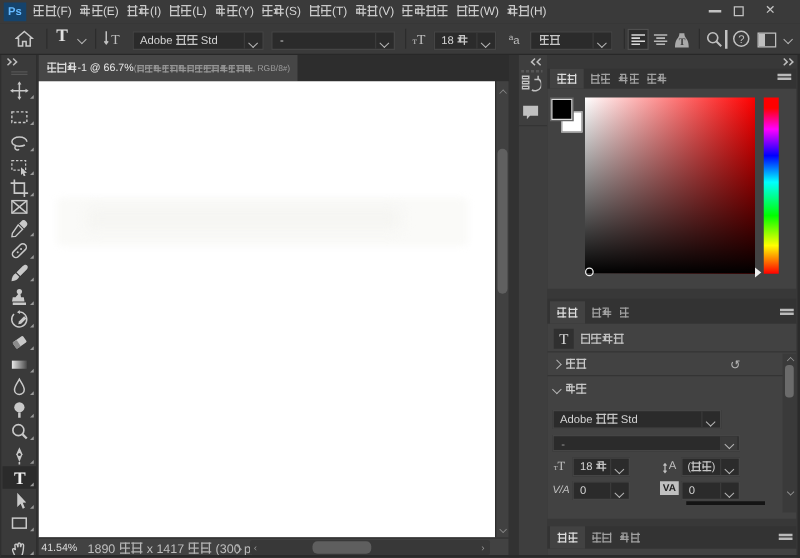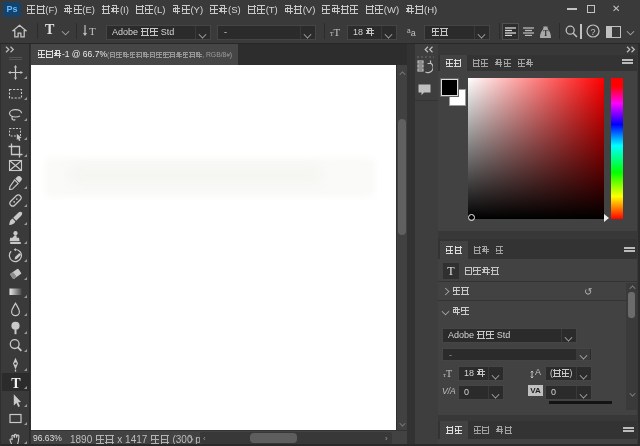--- a/index.html
+++ b/index.html
@@ -248,21 +248,21 @@
 <div class="abs" style="left:31px;top:65px;width:364.5px;height:365px;background:#fff"></div>
 <div class="abs" id="faint" style="left:45px;top:158px;width:330px;height:39px;background:#fafaf8;border-radius:5px;filter:blur(3px)"></div>
 <div class="abs" style="left:70px;top:166px;width:250px;height:18px;background:#f5f5f2;border-radius:4px;filter:blur(5px)"></div>
 
 <div class="abs" style="left:395.5px;top:65px;width:11.5px;height:365px;background:#414141;border-left:1.5px solid #2e2e2e;box-sizing:border-box"></div>
 <div class="abs" style="left:398px;top:119px;width:8px;height:116px;background:#606060;border-radius:4px"></div>
 <span class="abs dn" style="left:398.5px;top:71px;color:#8d8d8d;transform:rotate(135deg) scale(.6)"></span>
 <span class="abs dn" style="left:398.5px;top:420px;color:#8d8d8d;transform:rotate(-45deg) scale(.6)"></span>
 
 <div class="abs" style="left:31px;top:430px;width:376px;height:16px;background:#424242;border-top:1px solid #333;box-sizing:border-box"></div>
-<div class="abs" style="left:33px;top:432.5px;color:#dedede;font-size:8.5px">96.63%</div>
+<div class="abs" style="left:33px;top:432.5px;color:#dedede;font-size:8.5px">41.54%</div>
 <div class="abs" style="left:70px;top:433.5px;color:#bdbdbd;font-size:10px">1890 <i class="c"></i><i class="c2"></i> x 1417 <i class="c"></i><i class="c2"></i> (300 ppi)</div>
 <span class="abs rt" style="left:186px;top:436px;color:#aaa"></span>
 <div class="abs" style="left:200px;top:432px;width:192px;height:12px;background:#383838;border-radius:2px"></div>
 <div class="abs" style="left:250px;top:433px;width:47px;height:10px;background:#5e5e5e;border-radius:4px"></div>
 <span class="abs" style="left:203px;top:434px;color:#999;font-size:8px">‹</span>
 <span class="abs" style="left:385px;top:434px;color:#999;font-size:8px">›</span>
 
 <div class="abs" style="left:407px;top:44px;width:8px;height:402px;background:#323232"></div>
 
 <div class="abs" style="left:415px;top:44px;width:23px;height:402px;background:#3e3e3e"></div>

